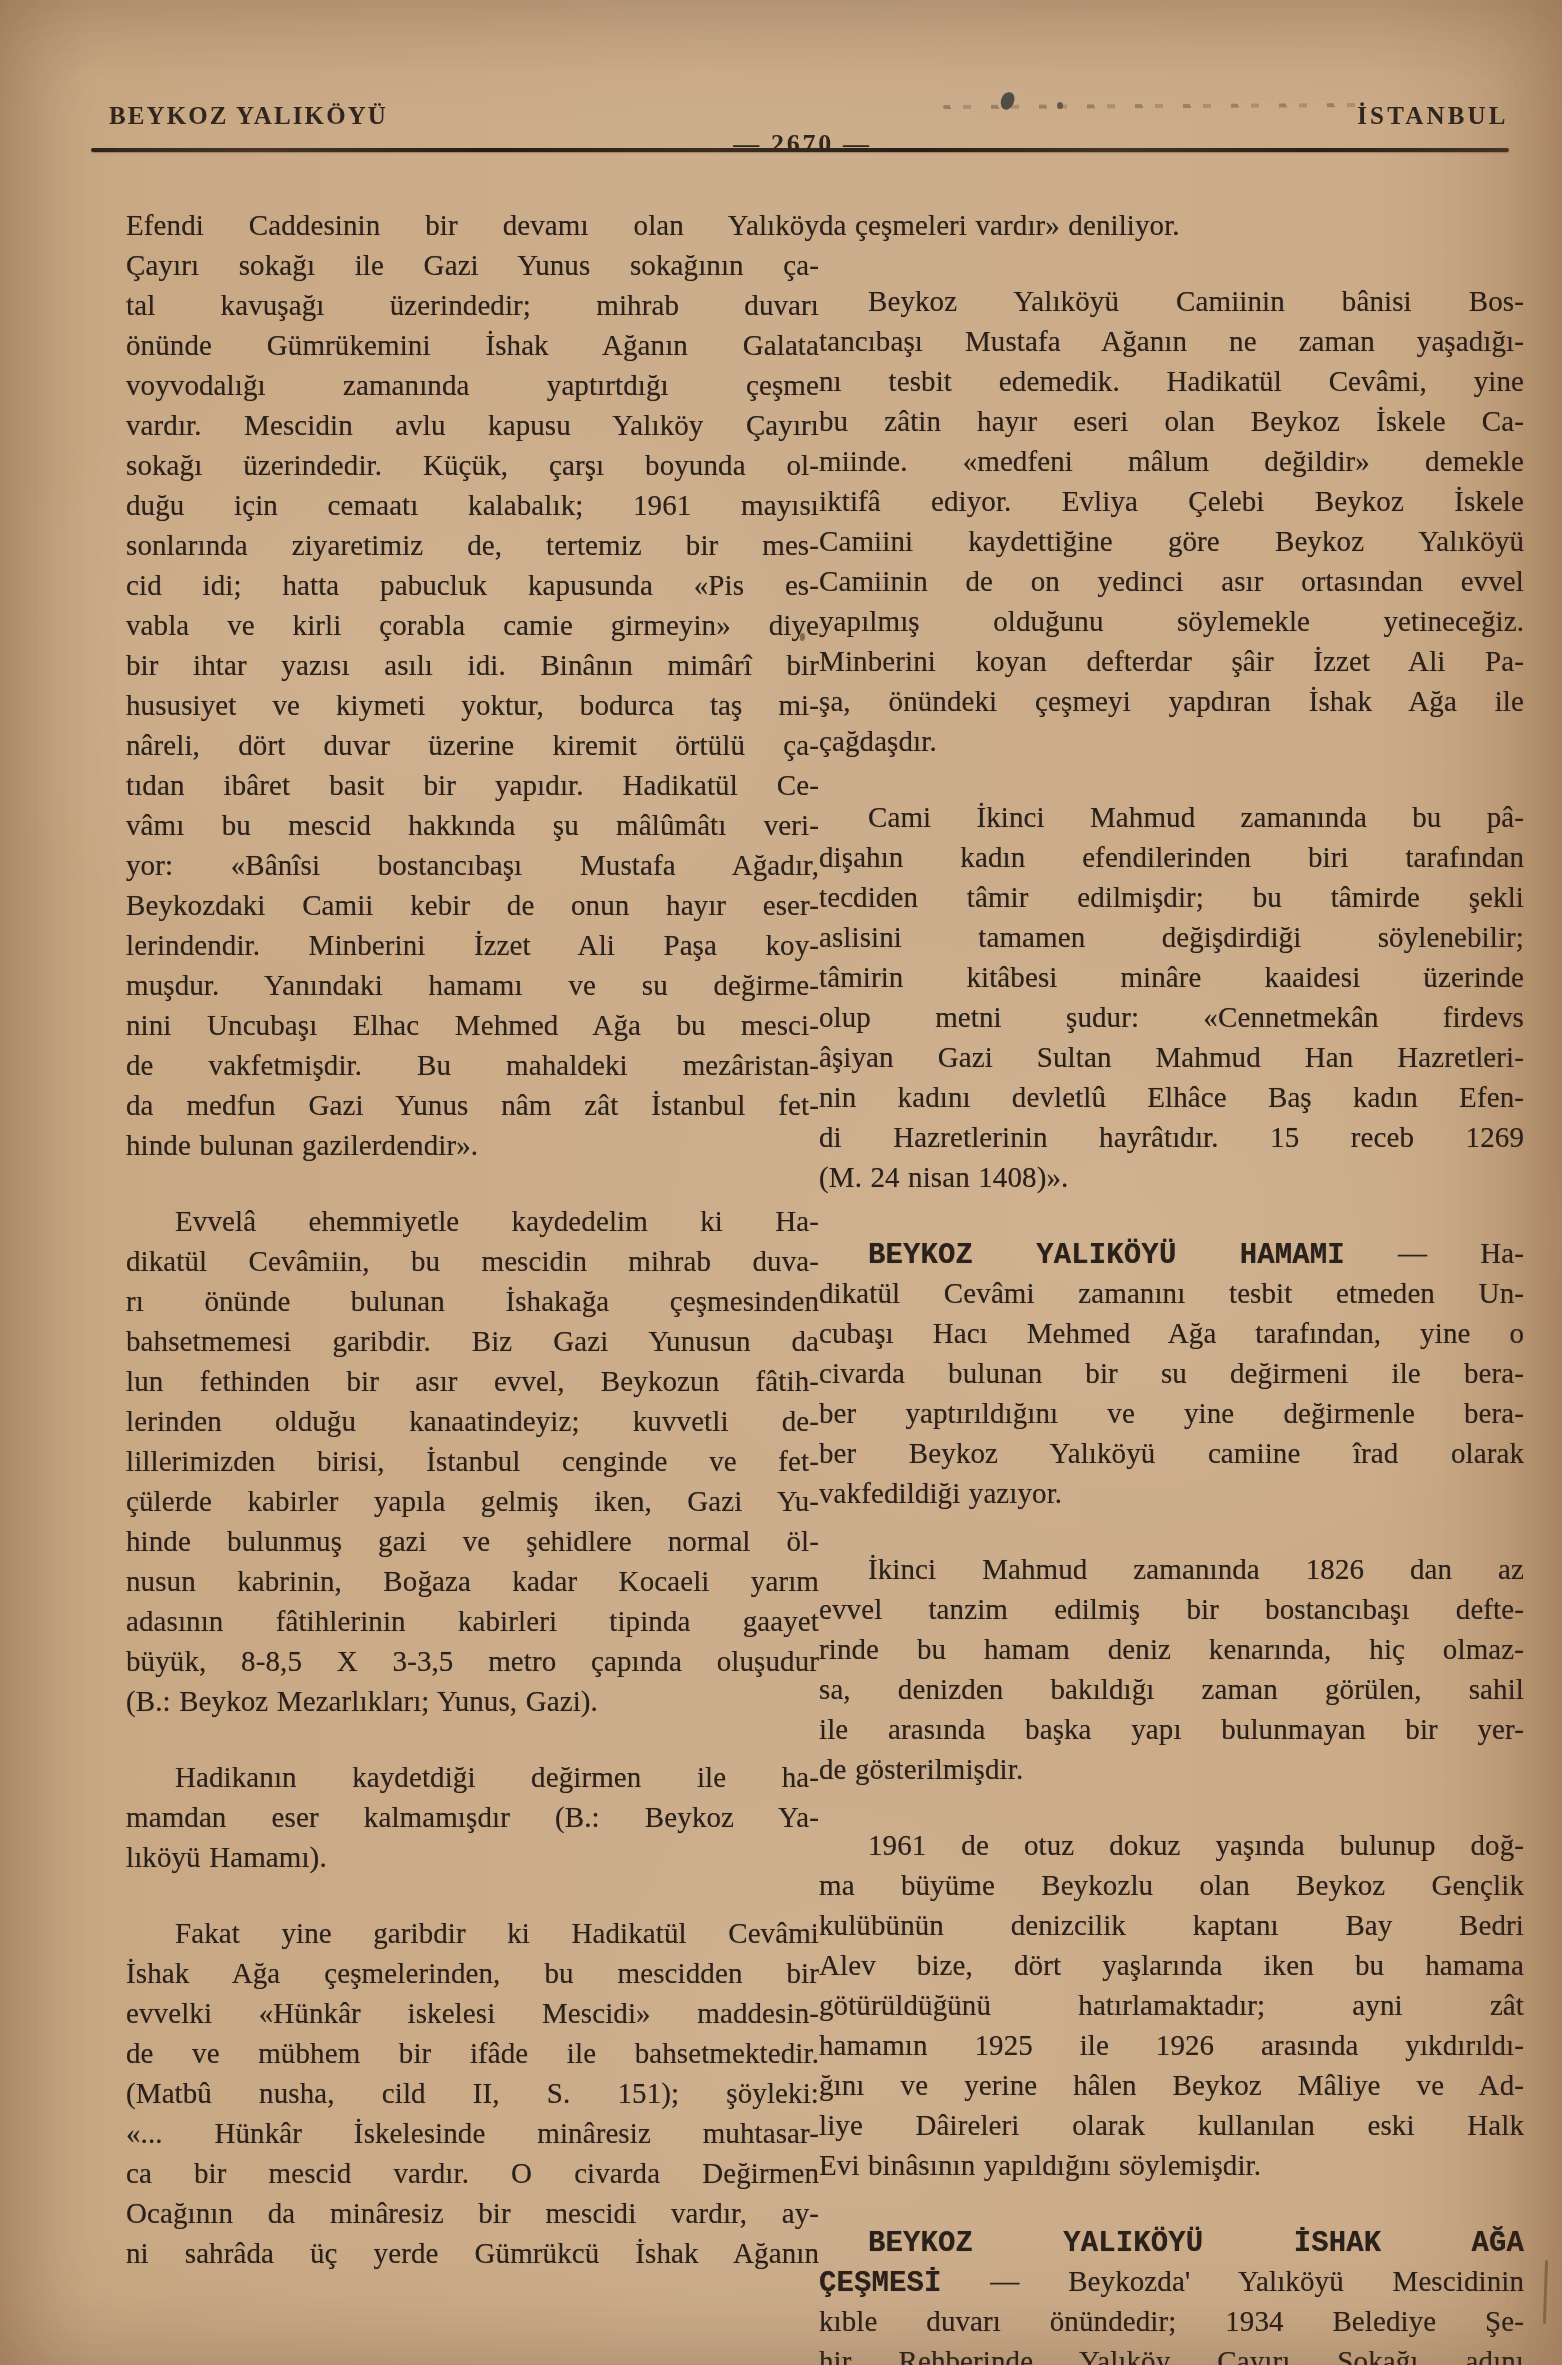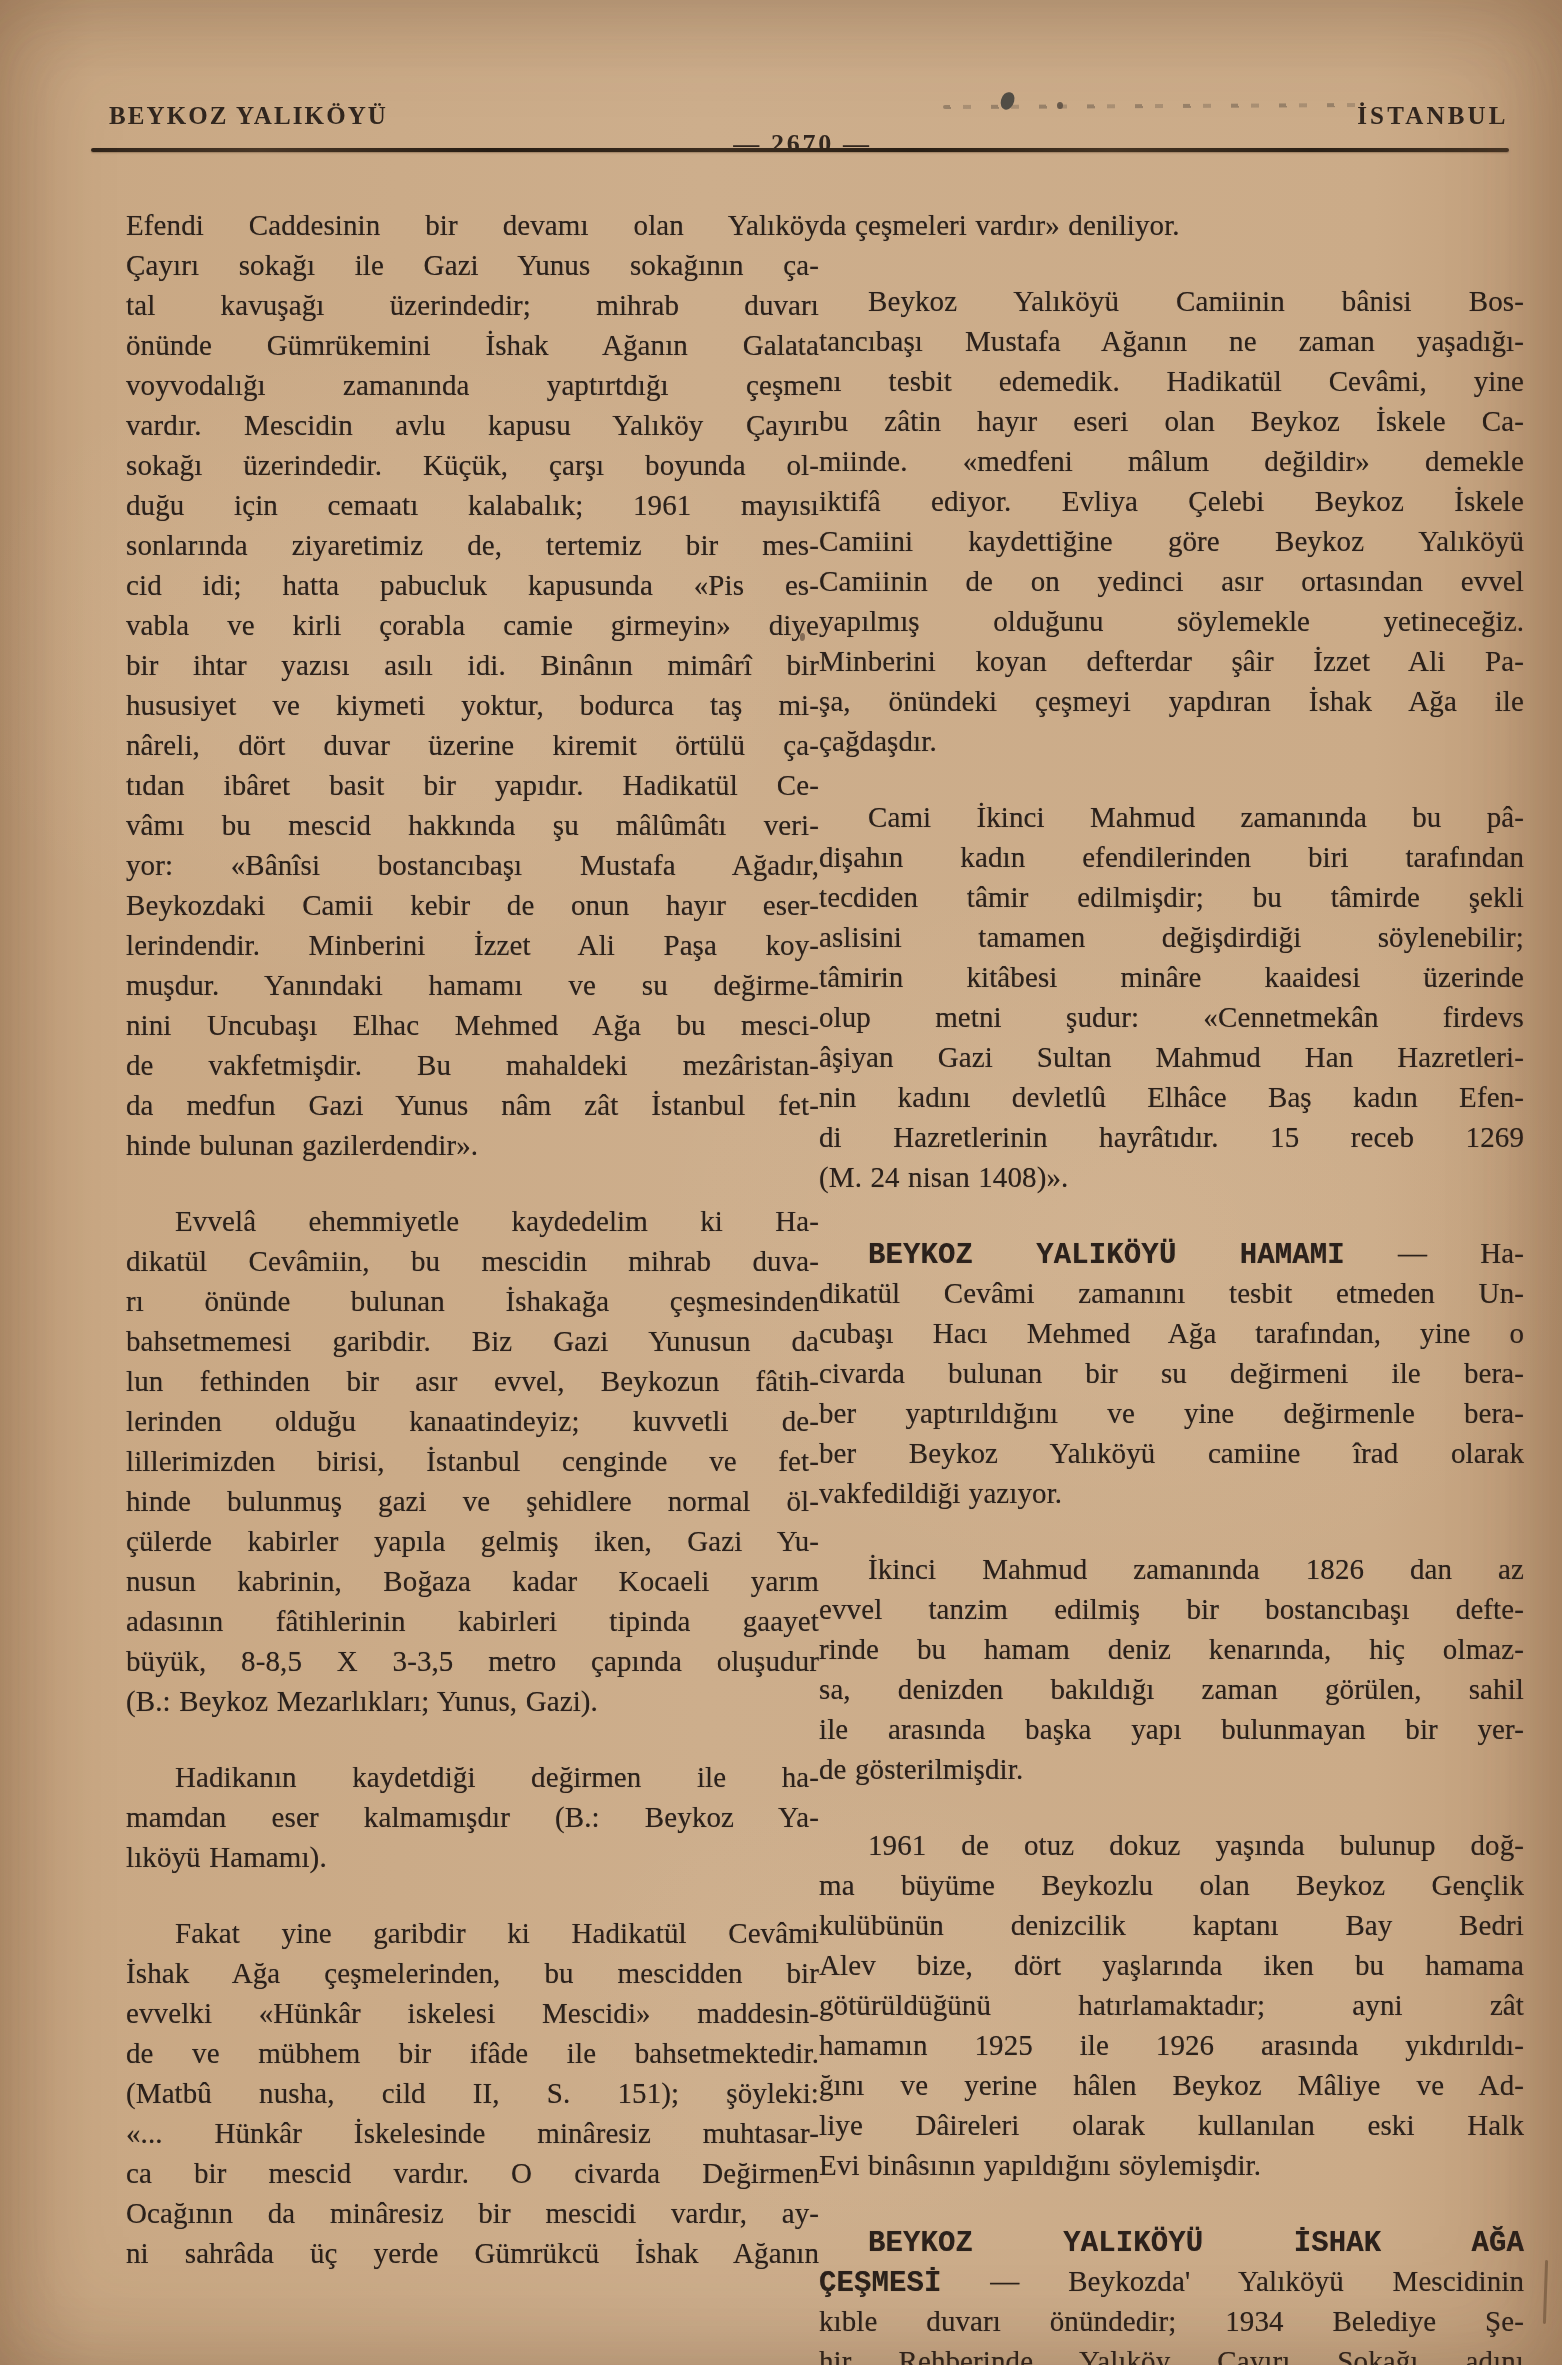--- a/index.html
+++ b/index.html
@@ -114,22 +114,22 @@
         <div class="line just"><span>de vakfetmişdir. Bu mahaldeki mezâristan-</span></div>
         <div class="line just"><span>da medfun Gazi Yunus nâm zât İstanbul fet-</span></div>
         <div class="line nojust"><span>hinde bulunan gazilerdendir».</span></div>
         <div class="line just ind"><span>Evvelâ ehemmiyetle kaydedelim ki Ha-</span></div>
         <div class="line just"><span>dikatül Cevâmiin, bu mescidin mihrab duva-</span></div>
         <div class="line just"><span>rı önünde bulunan İshakağa çeşmesinden</span></div>
         <div class="line just"><span>bahsetmemesi garibdir. Biz Gazi Yunusun da</span></div>
         <div class="line just"><span>lun fethinden bir asır evvel, Beykozun fâtih-</span></div>
         <div class="line just"><span>lerinden olduğu kanaatindeyiz; kuvvetli de-</span></div>
         <div class="line just"><span>lillerimizden birisi, İstanbul cenginde ve fet-</span></div>
+        <div class="line just"><span>çülerde kabirler yapıla gelmiş iken, Gazi Yu-</span></div>
         <div class="line just"><span>hinde bulunmuş gazi ve şehidlere normal öl-</span></div>
-        <div class="line just"><span>çülerde kabirler yapıla gelmiş iken, Gazi Yu-</span></div>
         <div class="line just"><span>nusun kabrinin, Boğaza kadar Kocaeli yarım</span></div>
         <div class="line just"><span>adasının fâtihlerinin kabirleri tipinda gaayet</span></div>
         <div class="line just"><span>büyük, 8-8,5 X 3-3,5 metro çapında oluşudur</span></div>
         <div class="line nojust"><span>(B.: Beykoz Mezarlıkları; Yunus, Gazi).</span></div>
         <div class="line just ind"><span>Hadikanın kaydetdiği değirmen ile ha-</span></div>
         <div class="line just"><span>mamdan eser kalmamışdır (B.: Beykoz Ya-</span></div>
         <div class="line nojust"><span>lıköyü Hamamı).</span></div>
         <div class="line just ind"><span>Fakat yine garibdir ki Hadikatül Cevâmi</span></div>
         <div class="line just"><span>İshak Ağa çeşmelerinden, bu mescidden bir</span></div>
         <div class="line just"><span>evvelki «Hünkâr iskelesi Mescidi» maddesin-</span></div>

